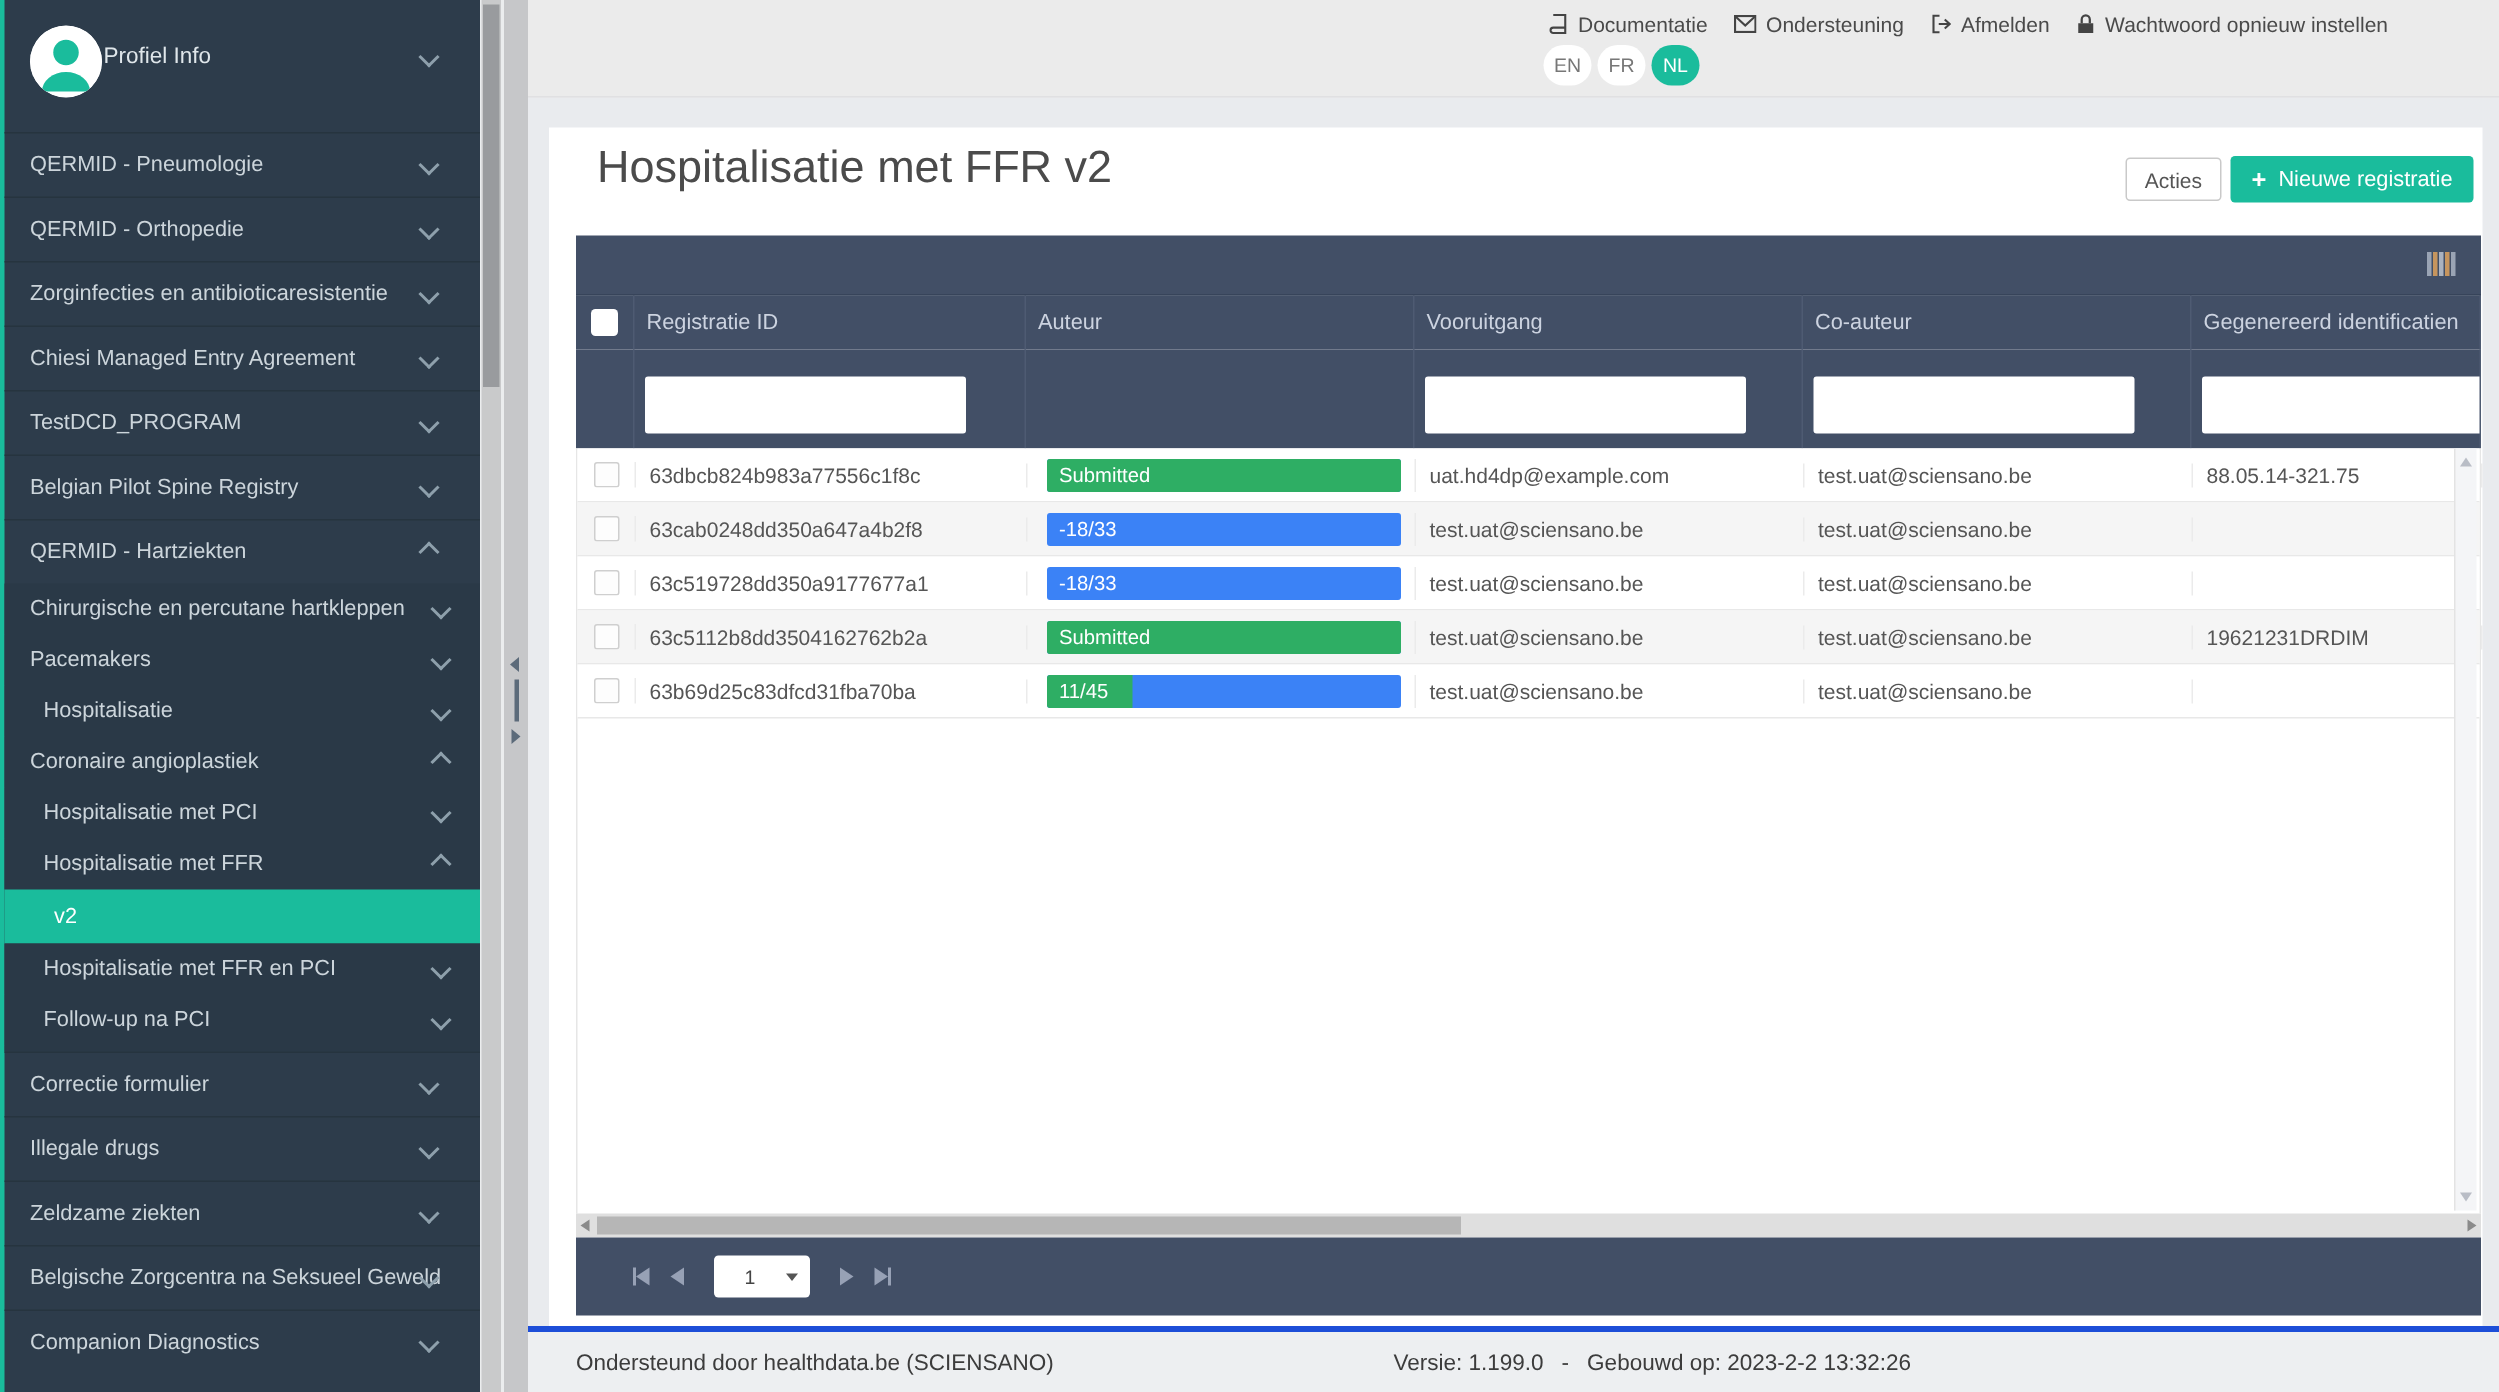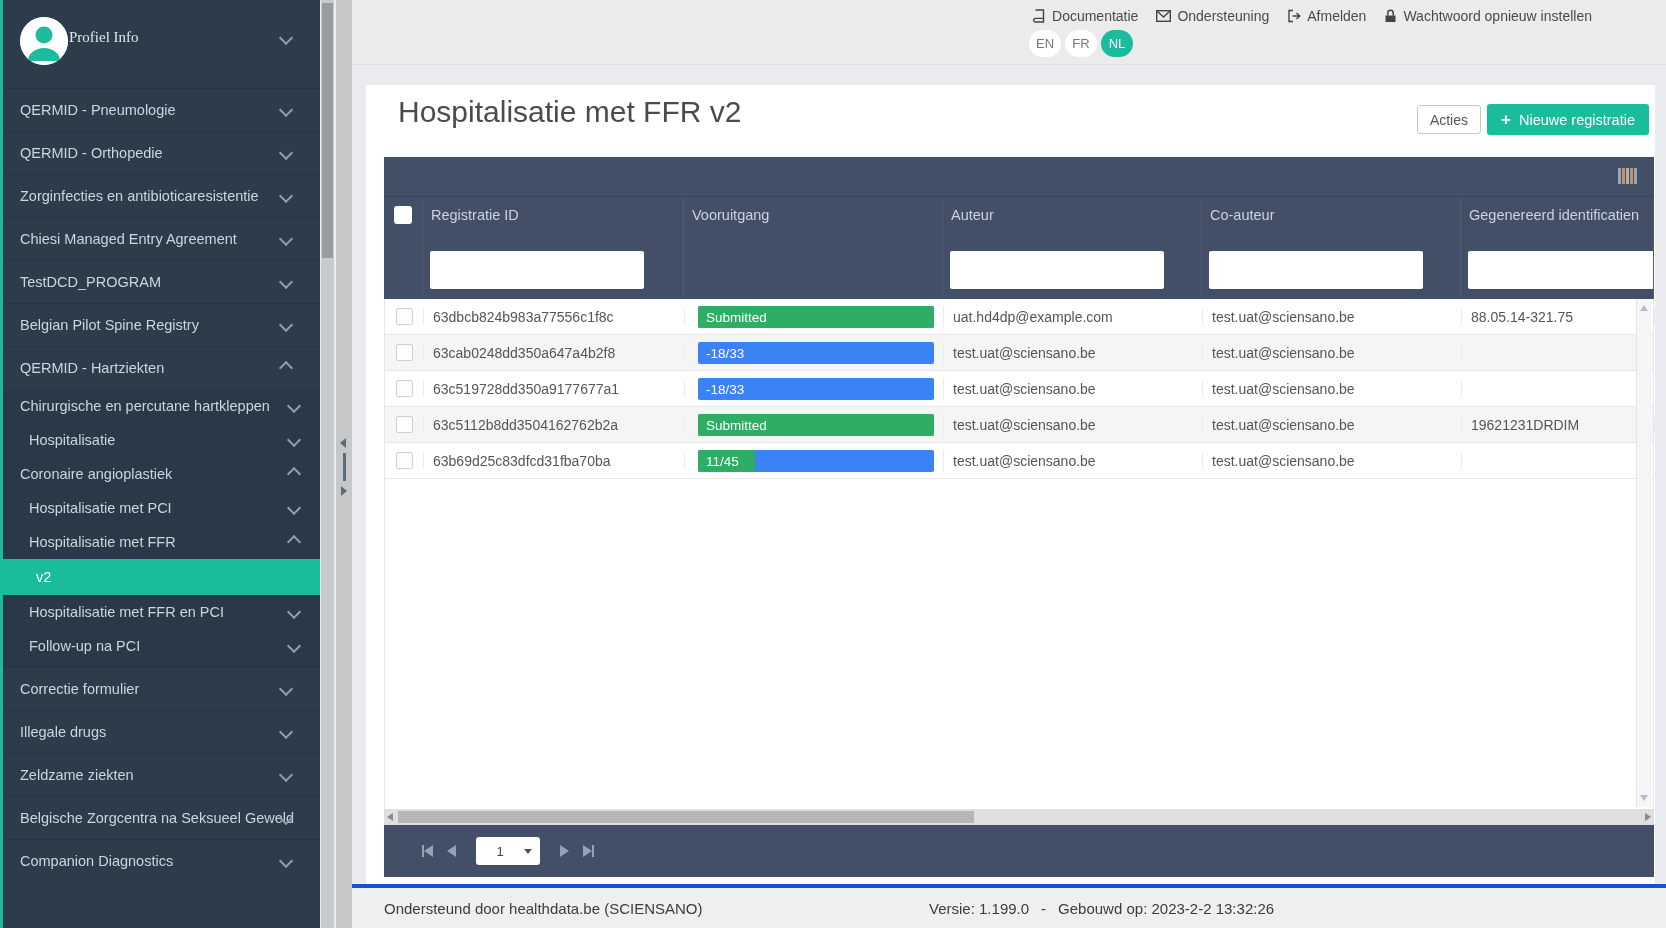--- a/index.html
+++ b/index.html
@@ -5,21 +5,21 @@
   html,body{margin:0;padding:0;width:1666px;height:928px;overflow:hidden;
     font-family:"Liberation Sans",sans-serif;background:#ebedee;}
   .app{position:relative;width:1666px;height:928px;}
 
   
   .sidebar{position:absolute;left:0;top:0;width:320px;height:928px;background:#2d3c4b;
     border-left:3px solid #1abc9c;box-sizing:border-box;color:#ccd5db;}
   .profile{position:relative;height:88px;}
   .avatar{position:absolute;left:17px;top:17px;width:48px;height:48px;border-radius:50%;
     background:#fff;overflow:hidden;display:block;}
-  .profile-label{position:absolute;left:66px;top:29px;font-size:15px;color:#dfe6ea;font-family:Liberation Serif, serif;}
+  .profile-label{position:absolute;left:66px;top:29px;font-size:15px;color:#dfe6ea;}
   .chev{position:absolute;width:8px;height:8px;border-right:2px solid #8ea0ac;border-bottom:2px solid #8ea0ac;}
   .chev.down{transform:rotate(45deg);}
   .chev.up{transform:rotate(-135deg);}
   .profile .chev{right:29px;top:33px;}
   .s-items{display:block;}
   .s-item{position:relative;display:flex;align-items:center;box-sizing:border-box;
     white-space:nowrap;overflow:hidden;cursor:pointer;font-size:14.5px;color:#ccd5db;}
   .s-item.top{height:43px;padding-left:17px;border-top:1px solid #26343f;}
   .s-item.sub{height:34px;padding-left:17px;background:#2a3947;}
   .s-item.sub2{height:34px;padding-left:26px;background:#2a3947;}
@@ -170,20 +170,24 @@
       <div class="s-item top">
           <span>Belgian Pilot Spine Registry</span>
           <span class="chev down"></span>
         </div>
       <div class="s-item top">
           <span>QERMID - Hartziekten</span>
           <span class="chev up"></span>
         </div>
       <div class="s-item sub">
           <span>Chirurgische en percutane hartkleppen</span>
+          <span class="chev down"></span>
+        </div>
+      <div class="s-item sub">
+          <span>Pacemakers</span>
           <span class="chev down"></span>
         </div>
       <div class="s-item sub2">
           <span>Hospitalisatie</span>
           <span class="chev down"></span>
         </div>
       <div class="s-item sub">
           <span>Coronaire angioplastiek</span>
           <span class="chev up"></span>
         </div>
@@ -297,22 +301,22 @@
               <i style="background:#c6955e"></i>
               <i style="background:#9aa4b4"></i>
           </span>
         </div>
 
         <div class="hrow">
           <div class="cell c0">
               <span class="hcheckbox"></span>
             </div>
           <div class="cell c1">Registratie ID</div>
+          <div class="cell c3">Auteur</div>
           <div class="cell c2">Vooruitgang</div>
-          <div class="cell c3">Auteur</div>
           <div class="cell c4">Co-auteur</div>
           <div class="cell c5">Gegenereerd identificatien</div>
         </div>
 
         <div class="frow">
           <div class="cell c0"></div>
           <div class="cell c1">
               <input style="">
             </div>
           <div class="cell c2"></div>

